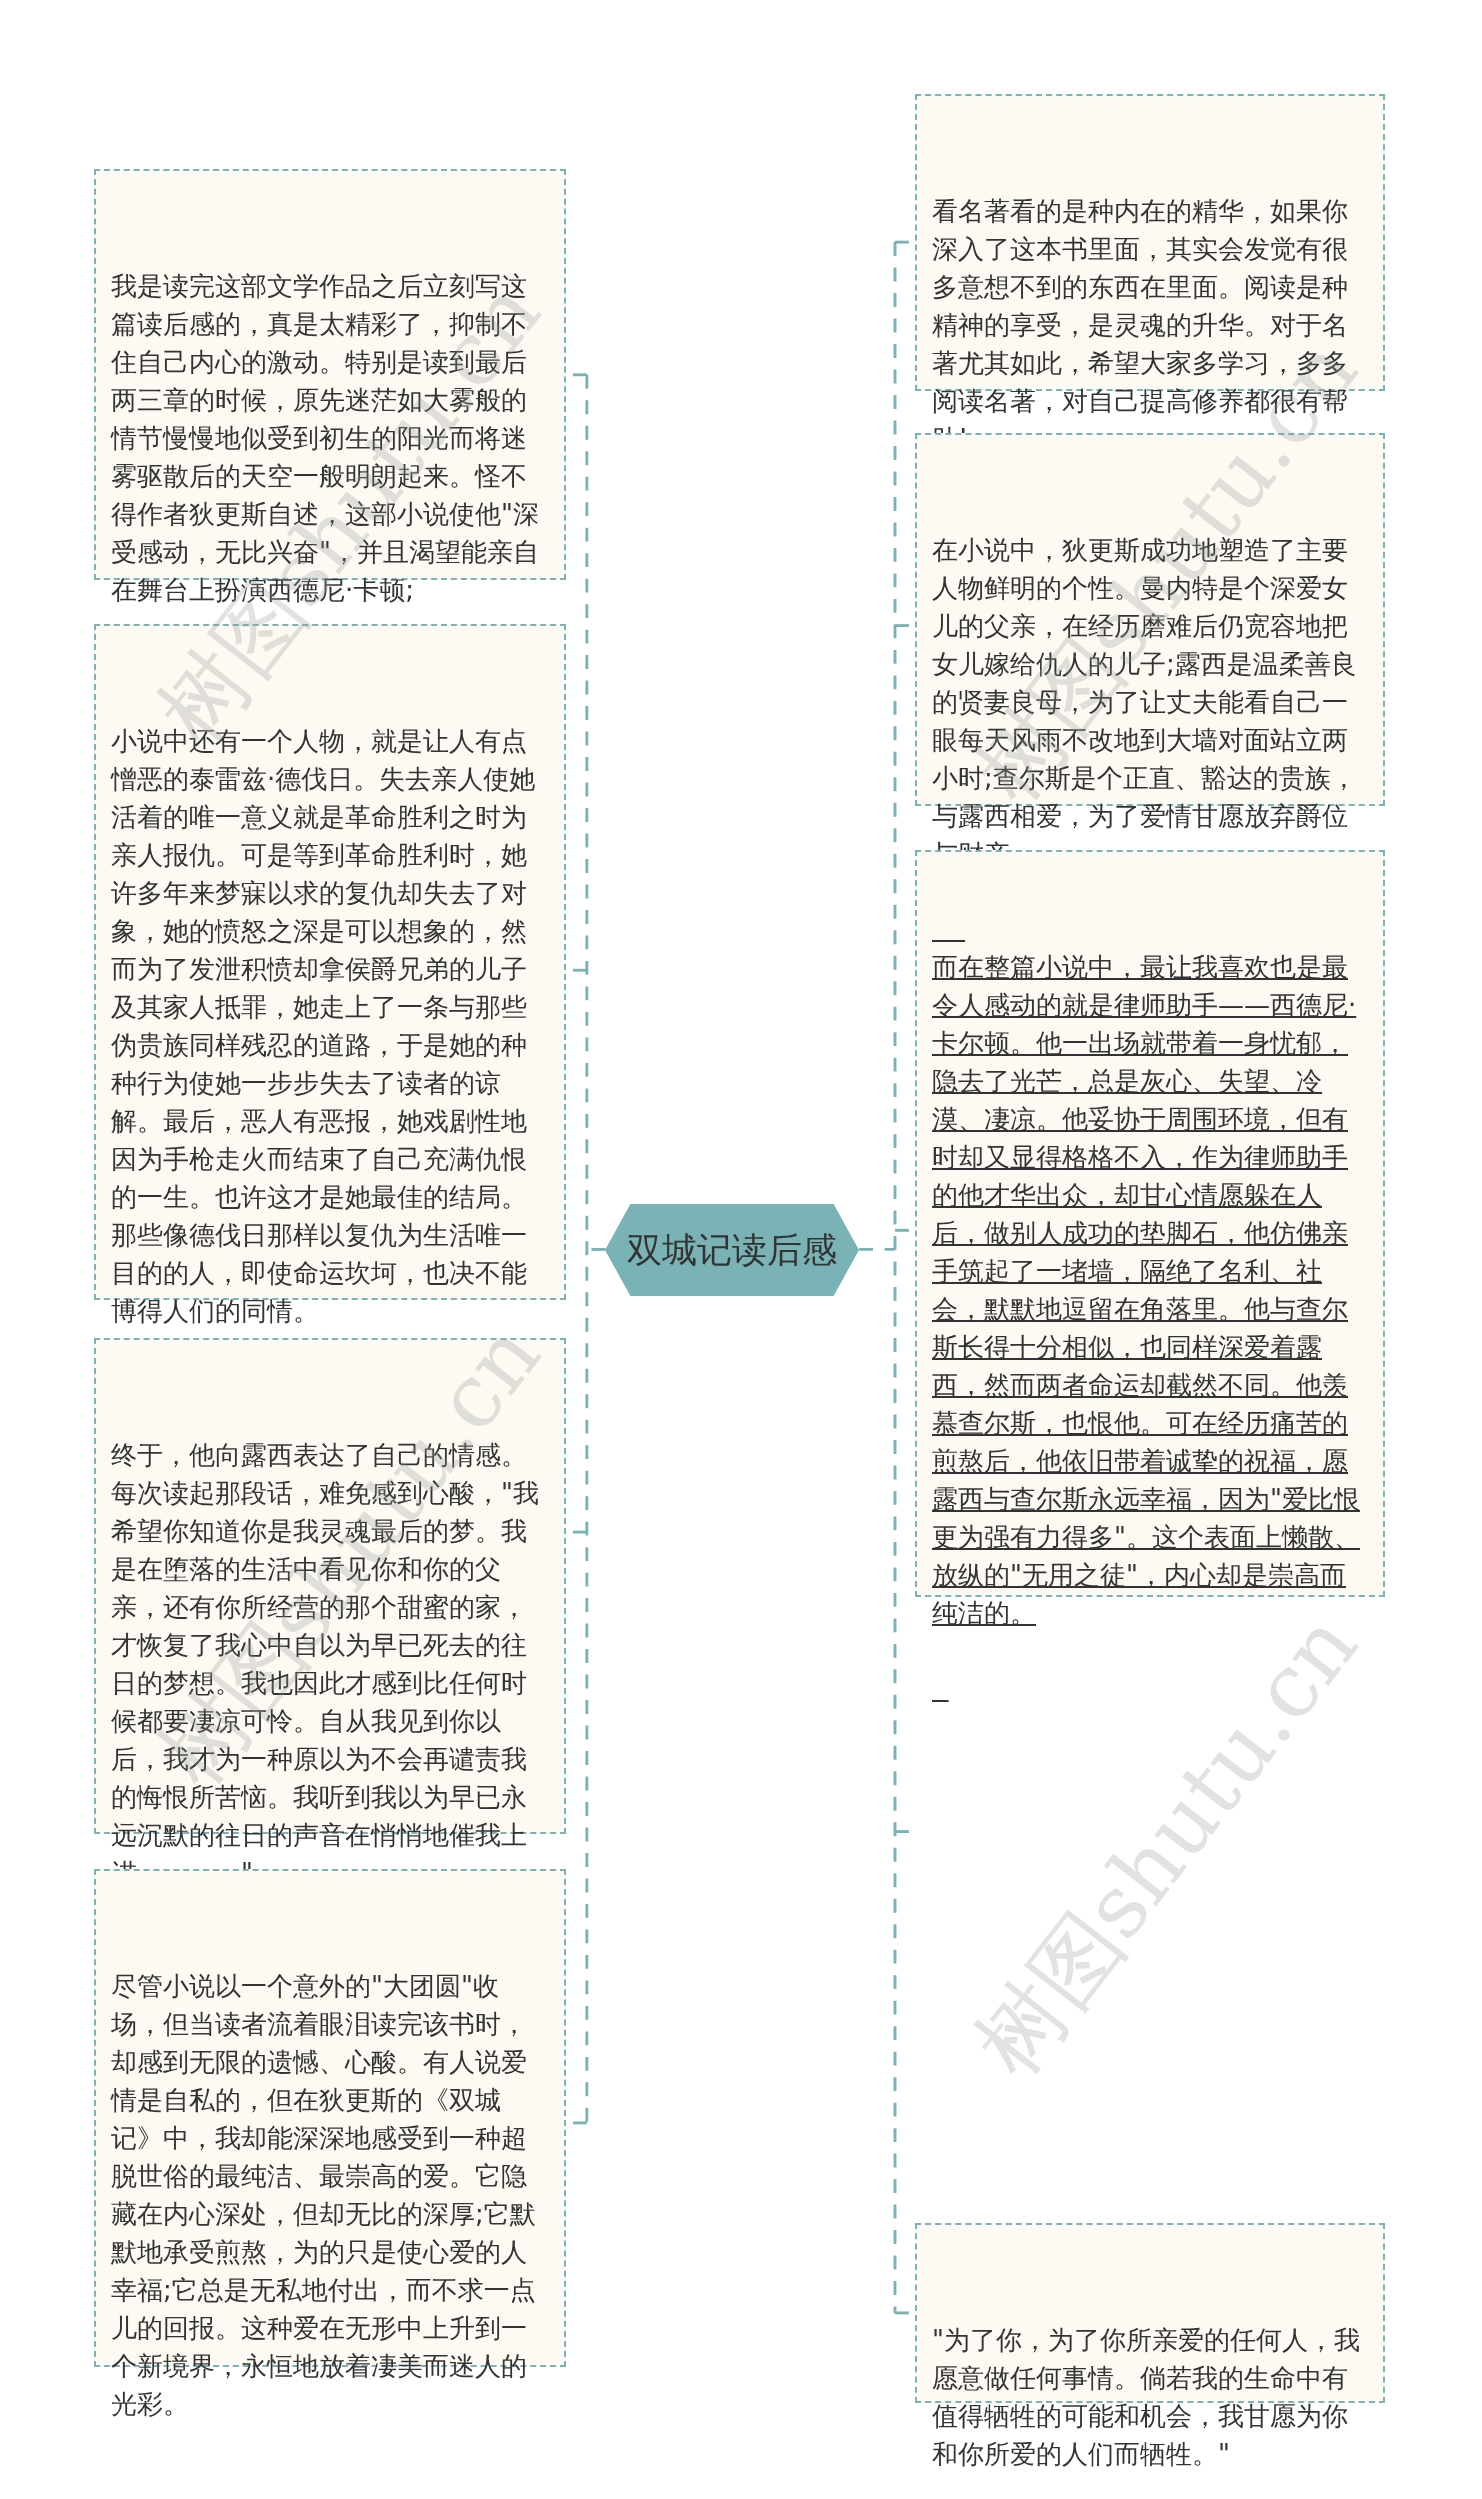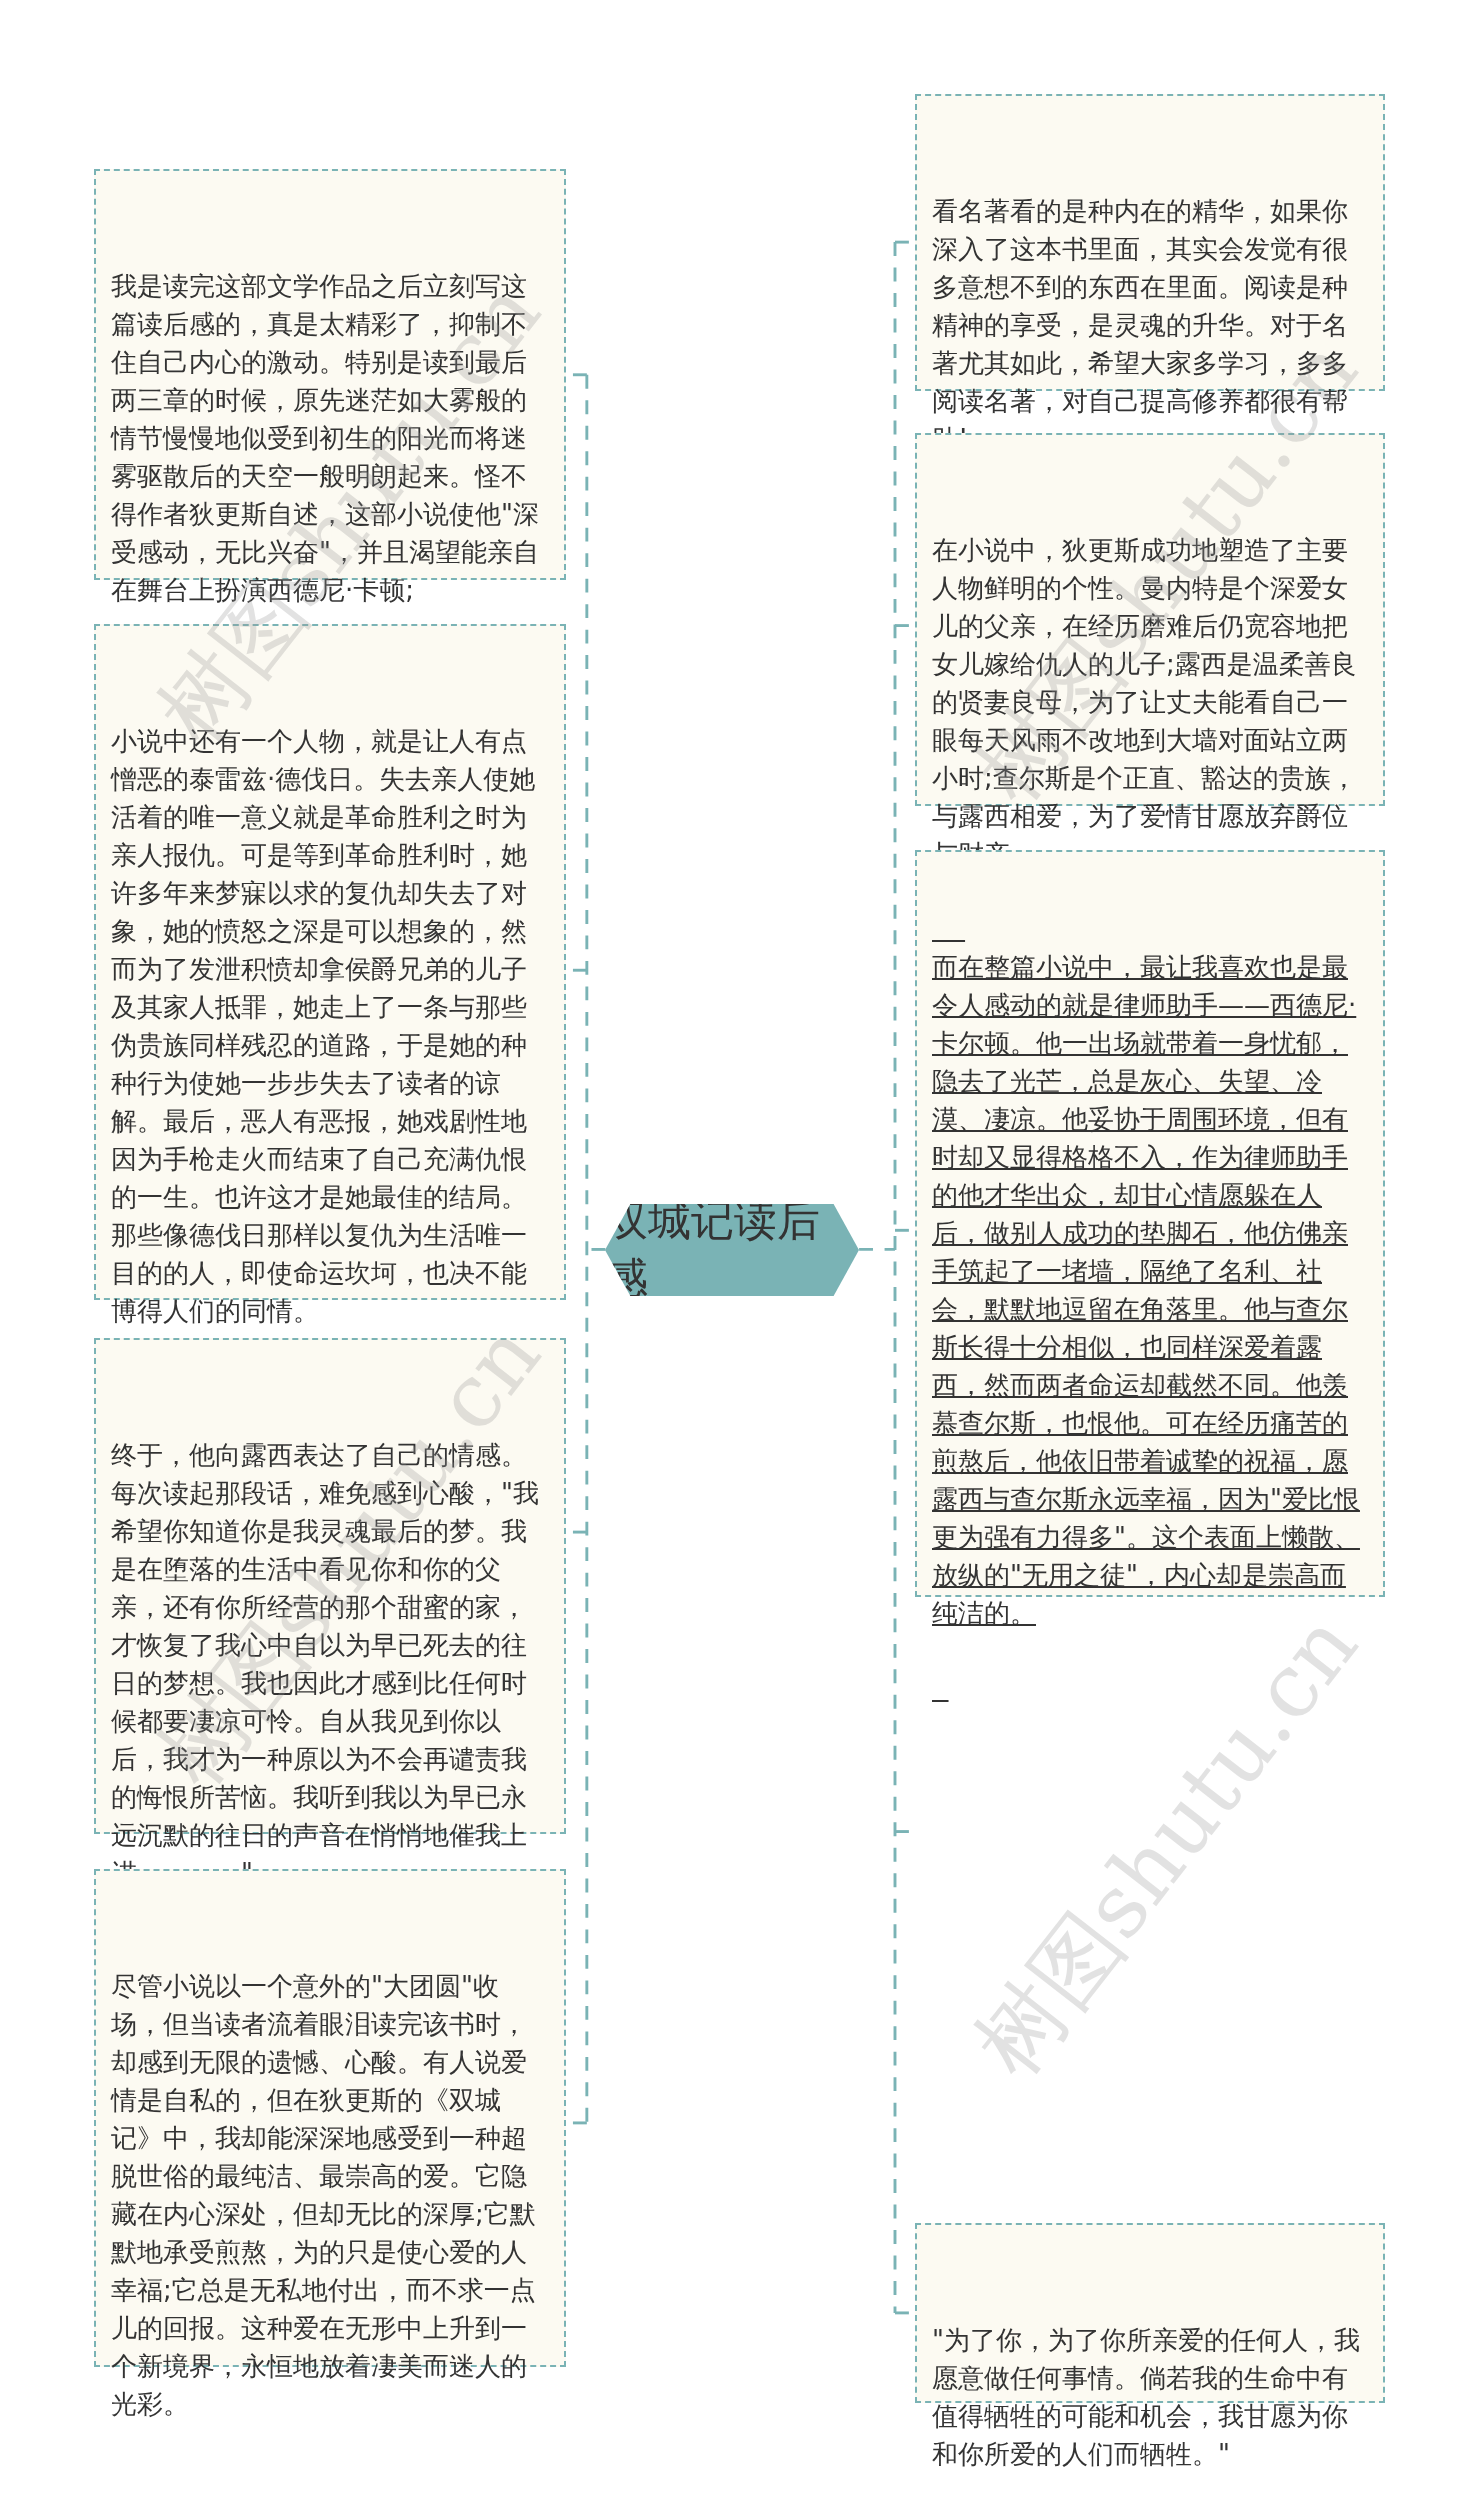--- a/index.html
+++ b/index.html
@@ -19,21 +19,21 @@
     word-break: break-all;
     white-space: pre-wrap;
   }
   .node-text { display: block; }
   .root {
     position: absolute;
     left: 605px; top: 1204px; width: 254px; height: 92px;
     background: #7ab3b5;
     clip-path: polygon(10% 0%, 90% 0%, 100% 50%, 90% 100%, 10% 100%, 0% 50%);
     display: flex; align-items: center; justify-content: center;
-    color: #333333; font-size: 43px;
+    color: #333333; font-size: 35px;
   }
   svg.wires { position: absolute; left: 0; top: 0; }
   .watermark {
     position: absolute; color: rgba(150,150,150,0.28);
     font-family: "DejaVu Serif", "Liberation Serif", serif;
     font-size: 87px; transform: rotate(-52deg); transform-origin: left top;
     white-space: nowrap; pointer-events: none;
   }
 </style>
 </head>

